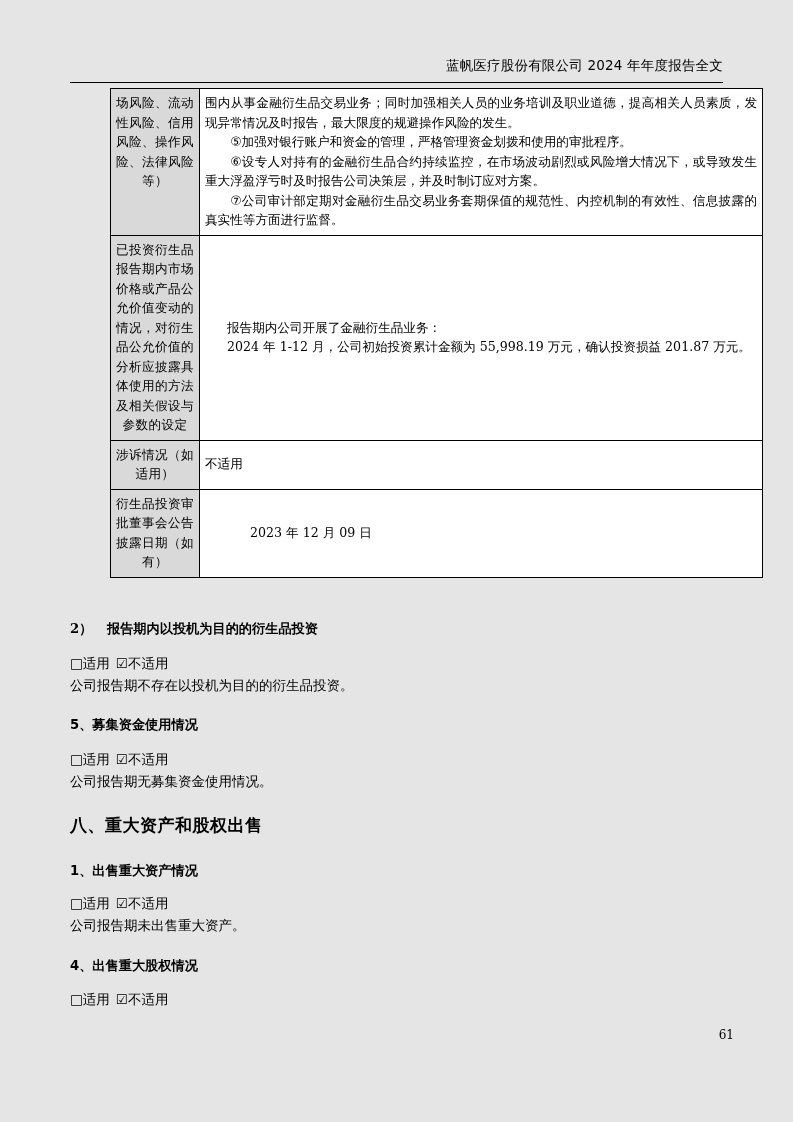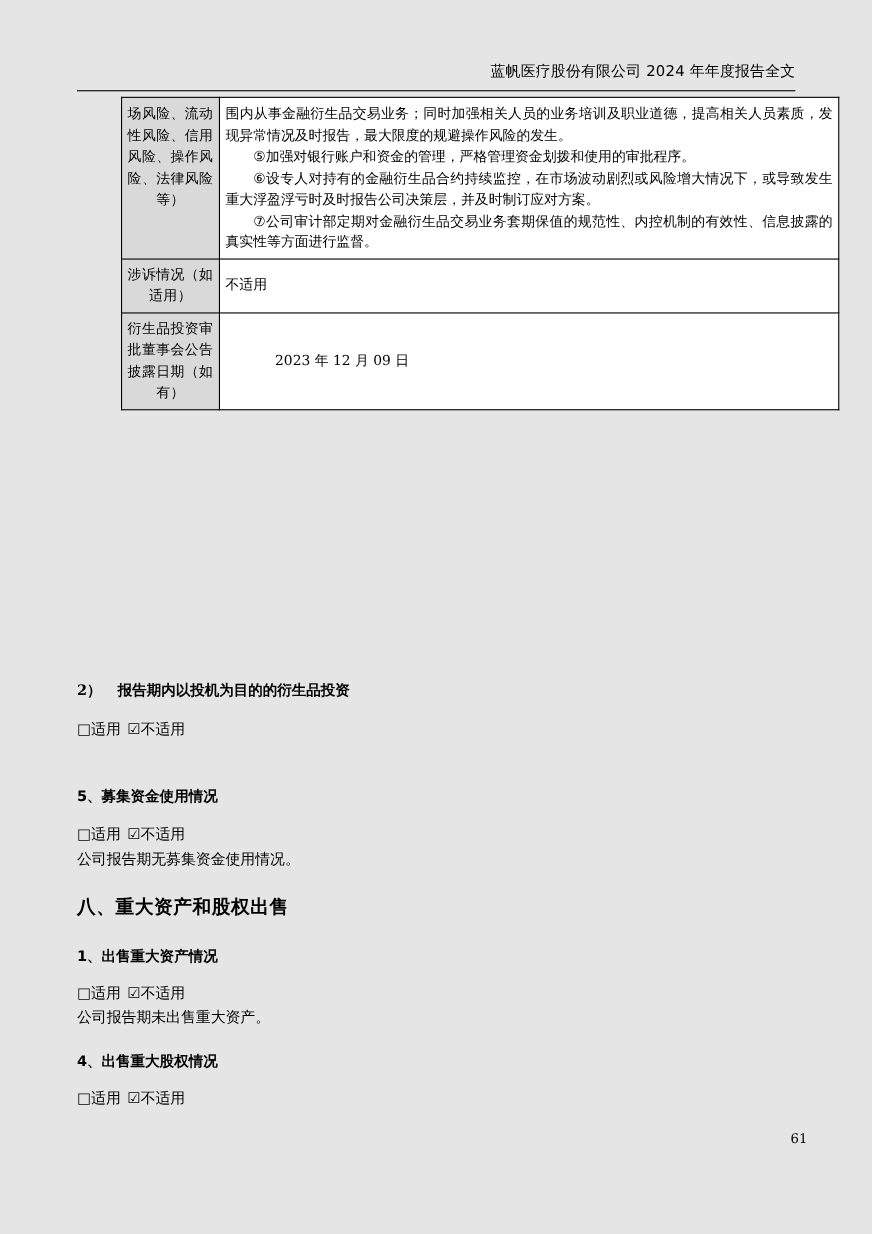--- a/index.html
+++ b/index.html
@@ -158,20 +158,29 @@
         <tr>
           <td class="label-cell">场风险、流动性风险、信用风险、操作风险、法律风险等）</td>
           <td class="value-cell">
             <p class="para">围内从事金融衍生品交易业务；同时加强相关人员的业务培训及职业道德，提高相关人员素质，发现异常情况及时报告，最大限度的规避操作风险的发生。</p>
             <p class="para indent">⑤加强对银行账户和资金的管理，严格管理资金划拨和使用的审批程序。</p>
             <p class="para indent">⑥设专人对持有的金融衍生品合约持续监控，在市场波动剧烈或风险增大情况下，或导致发生重大浮盈浮亏时及时报告公司决策层，并及时制订应对方案。</p>
             <p class="para indent">⑦公司审计部定期对金融衍生品交易业务套期保值的规范性、内控机制的有效性、信息披露的真实性等方面进行监督。</p>
           </td>
         </tr>
         <tr>
+          <td class="label-cell">已投资衍生品报告期内市场价格或产品公允价值变动的情况，对衍生品公允价值的分析应披露具体使用的方法及相关假设与参数的设定</td>
+          <td class="value-cell mid">
+            <div class="val-inner">
+              <p class="para">报告期内公司开展了金融衍生品业务：</p>
+              <p class="para serif-num">2024 年 1-12 月，公司初始投资累计金额为 55,998.19 万元，确认投资损益 201.87 万元。</p>
+            </div>
+          </td>
+        </tr>
+        <tr>
           <td class="label-cell">涉诉情况（如适用）</td>
           <td class="value-cell mid">
             <p class="para">不适用</p>
           </td>
         </tr>
         <tr>
           <td class="label-cell">衍生品投资审批董事会公告披露日期（如有）</td>
           <td class="value-cell mid">
             <p class="para serif-num">2023 年 12 月 09 日</p>
           </td>
@@ -183,20 +192,21 @@
   <div class="content" style="top:618px;">
     <p class="h-sub">
       <span class="num">2）</span>
       <span style="display:inline-block;width:10px;"></span><span>报告期内以投机为目的的衍生品投资</span>
     </p>
   </div>
   <div class="content" style="top:652px;">
     <p class="checkline">
       <span>□</span><span>适用</span><span class="gap"></span><span>☑</span><span>不适用</span>
     </p>
+    <p class="textline">公司报告期不存在以投机为目的的衍生品投资。</p>
   </div>
 
   <div class="content" style="top:714px;">
     <p class="h-sub">5、募集资金使用情况</p>
   </div>
   <div class="content" style="top:748px;">
     <p class="checkline">
       <span>□</span><span>适用</span><span class="gap"></span><span>☑</span><span>不适用</span>
     </p>
     <p class="textline">公司报告期无募集资金使用情况。</p>

